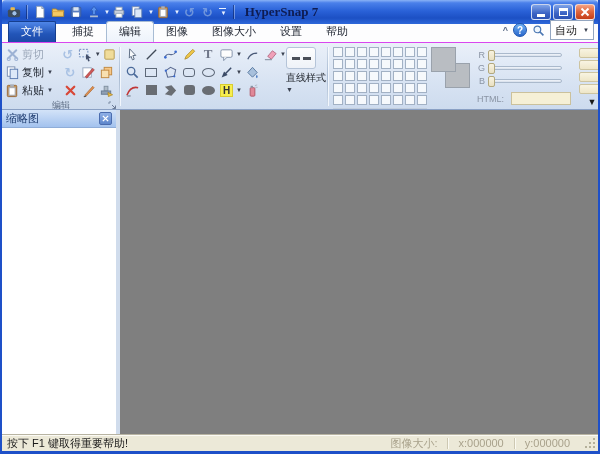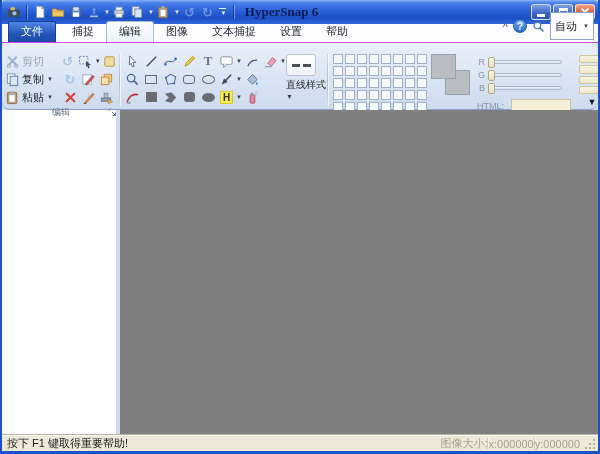--- a/index.html
+++ b/index.html
@@ -34,23 +34,23 @@
   .glyph-max{width:9px;height:8px;border:1px solid #fff;border-top-width:3px;}
   
   .tabrow{height:19px;flex:0 0 19px;background:#fdfdfe;display:flex;align-items:flex-end;padding:0 2px;border-bottom:1px solid #d946ef;}
   .tab{font-size:11px;color:#1e2430;padding:2px 12px 3px;cursor:default;white-space:nowrap;}
   .tab-file{background:linear-gradient(#4f86e8,#2255b8 60%,#1c4aa8);color:#fff;border-radius:2px 2px 0 0;margin:0 4px 0 4px;border:1px solid #16ay;border:1px solid #163e8e;border-bottom:none;}
   .tab-sel{background:linear-gradient(#fbfdff,#edf3fb);border:1px solid #a8bcd4;border-bottom:none;border-radius:3px 3px 0 0;}
   .tabrow-right{margin-left:auto;display:flex;align-items:center;gap:5px;padding-bottom:2px;}
   .caret{font-size:9px;color:#5a6a85;font-weight:bold;line-height:1;}
   .helpc{width:14px;height:14px;border-radius:50%;background:linear-gradient(#6fb0f4,#2a68cc);color:#fff;font-size:10px;font-weight:bold;display:flex;align-items:center;justify-content:center;border:1px solid #1c54ae;}
   .zoomico svg{width:13px;height:13px;display:block;}
-  .zoombox{display:flex;align-items:center;height:28px;border:1px solid #93a6c0;background:#fff;padding:0 4px;font-size:11px;color:#222;gap:5px;margin-right:2px;}
-  
-  .ribbon{height:67px;flex:0 0 67px;display:flex;background:linear-gradient(#eaf0f9,#d9e4f3 55%,#cddbee);border-bottom:1px solid #8aa0c4;padding:8px 2px 0;border-radius:8px;}
+  .zoombox{display:flex;align-items:center;height:20px;border:1px solid #93a6c0;background:#fff;padding:0 4px;font-size:11px;color:#222;gap:5px;margin-right:2px;}
+  
+  .ribbon{height:67px;flex:0 0 67px;display:flex;background:linear-gradient(#eaf0f9,#d9e4f3 55%,#cddbee);border-bottom:1px solid #8aa0c4;padding:1px 2px 0;}
   .vsep{flex:0 0 1px;width:1px;margin:3px 1px;background:linear-gradient(#cdd9e8,#a9bbd2,#cdd9e8);box-shadow:1px 0 0 rgba(250,253,255,.8);}
   .group{display:flex;flex-direction:column;}
   .g-body{flex:1;display:flex;flex-direction:column;justify-content:flex-start;padding-top:1px;}
   .g-label{height:13px;font-size:9px;color:#5f6e85;display:flex;align-items:center;justify-content:center;position:relative;}
   .launcher{position:absolute;right:1px;bottom:2px;width:9px;height:9px;}
   .launcher svg{width:9px;height:9px;display:block;}
   
   .edit-group{width:114px;}
   .erow{display:flex;align-items:center;height:18px;}
   .ebtn{display:flex;align-items:center;gap:2px;width:57px;padding:0 1px;}
@@ -109,23 +109,23 @@
   .panel-header{height:18px;flex:0 0 18px;display:flex;align-items:center;padding:0 4px;
     background:linear-gradient(#d3e3f8,#a3c2ee);border-bottom:1px solid #8fadd8;}
   .panel-title{font-size:11px;color:#1c3precede;color:#1c3a6e;}
   .ph-icons{margin-left:auto;display:flex;align-items:center;gap:3px;}
   .refresh{font-size:11px;font-weight:bold;color:#2a62c8;line-height:1;}
   .pclose{width:13px;height:13px;border-radius:2px;background:linear-gradient(#8fb0e6,#5d86cc);border:1px solid #4a6cae;display:flex;align-items:center;justify-content:center;}
   .pclose svg{width:7px;height:7px;}
   .panel-body{flex:1;background:#fff;}
   .workspace{flex:1;background:#7f7f7f;}
   
-  .statusbar{height:17px;flex:0 0 17px;background:#ece9d8;border-top:1px solid #b8b4a2;box-shadow:inset 0 1px 0 #fbfaf4;display:flex;align-items:flex-end;padding:0 2px 0 5px;font-size:11px;}
+  .statusbar{height:17px;flex:0 0 17px;background:#ece9d8;border-top:1px solid #b8b4a2;box-shadow:inset 0 1px 0 #fbfaf4;display:flex;align-items:center;padding:0 2px 0 5px;font-size:11px;}
   .st-left{color:#1a1a1a;white-space:nowrap;}
-  .st-right{margin-left:auto;display:flex;align-items:center;gap:0;color:#a9a28c;white-space:nowrap;}
+  .st-right{margin-left:auto;display:flex;align-items:center;gap:10px;color:#a9a28c;white-space:nowrap;}
   .st-sep{width:1px;height:11px;background:#cdc8b2;box-shadow:1px 0 0 #fbfaf2;}
   .grip{width:12px;height:12px;margin-left:4px;}
   .grip svg{width:12px;height:12px;display:block;}
 </style>
 </head>
 <body>
 
 <div class="window">
 
   <div class="titlebar">
@@ -191,42 +191,42 @@
         </div>
       <div class="qbtn dis">
           <span class="uglyph">↻</span>
         </div>
       <div class="qmore">
         <div class="bar"></div>
         <span class="dd">▼</span>
       </div>
       <div class="tsep"></div>
     </div>
-    <div class="title">HyperSnap 6</div>
+    <div class="title">HyperSnap 7</div>
     <div class="winbtns">
       <div class="wbtn minmax">
           <div class="glyph-min"></div>
         </div>
       <div class="wbtn minmax">
           <div class="glyph-max"></div>
         </div>
       <div class="wbtn close">
         <svg viewBox="0 0 10 10" width="10" height="10">
             <path d="M1.5 1.5 L8.5 8.5 M8.5 1.5 L1.5 8.5" stroke="#fff" stroke-width="2"></path>
           </svg>
       </div>
     </div>
   </div>
 
   <div class="tabrow">
     <div class="tab tab-file">文件</div>
     <div class="tab">捕捉</div>
     <div class="tab tab-sel">编辑</div>
     <div class="tab">图像</div>
-    <div class="tab">文本捕捉</div>
+    <div class="tab">图像大小</div>
     <div class="tab">设置</div>
     <div class="tab">帮助</div>
     <div class="tabrow-right">
       <span class="caret">^</span>
       <span class="helpc">?</span>
       <span class="zoomico">
         <svg viewBox="0 0 14 14">
             <circle cx="5.8" cy="5.8" r="3.6" fill="#eef5fc" stroke="#4a76b2" stroke-width="1.3"></circle>
             <path d="M8.6 8.6 L12.3 12.3" stroke="#4a76b2" stroke-width="1.8"></path>
           </svg>
@@ -566,20 +566,31 @@
         <div class="stackbtn"></div>
         <div class="stackbtn"></div>
         <div class="ddown">▼</div>
       </div>
 
     </div>
   </div>
 
   <div class="main">
     <div class="panel">
+      <div class="panel-header">
+        <span class="panel-title">缩略图</span>
+        <span class="ph-icons">
+          <span class="refresh"></span>
+          <span class="pclose">
+            <svg viewBox="0 0 8 8">
+                <path d="M1 1 L7 7 M7 1 L1 7" stroke="#fff" stroke-width="1.6"></path>
+              </svg>
+          </span>
+        </span>
+      </div>
       <div class="panel-body"></div>
     </div>
     <div class="workspace"></div>
   </div>
 
   <div class="statusbar">
     <span class="st-left">按下 F1 键取得重要帮助!</span>
     <span class="st-right">
       <span>图像大小:</span>
       <span class="st-sep"></span>

